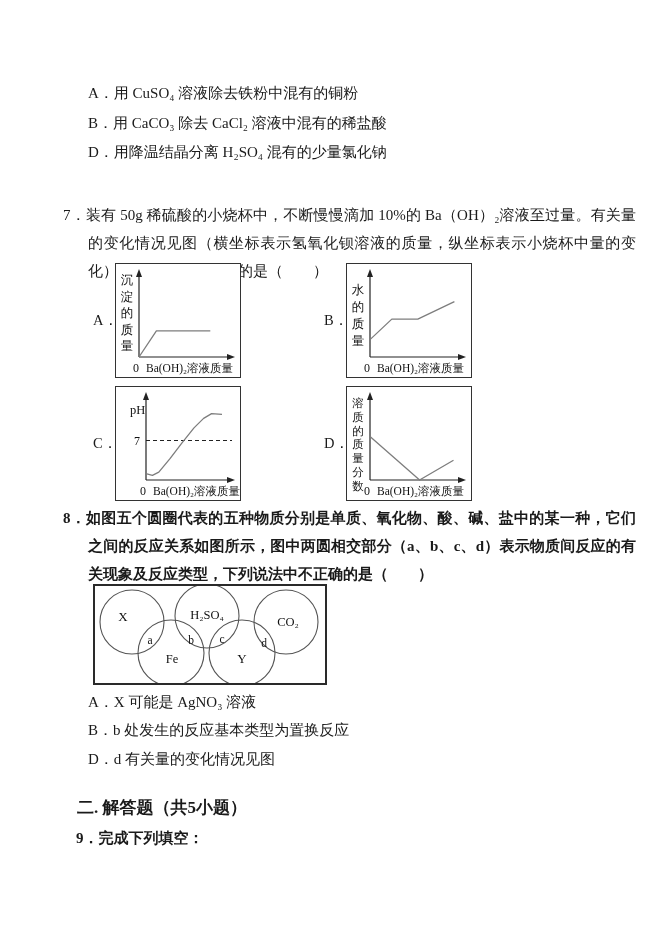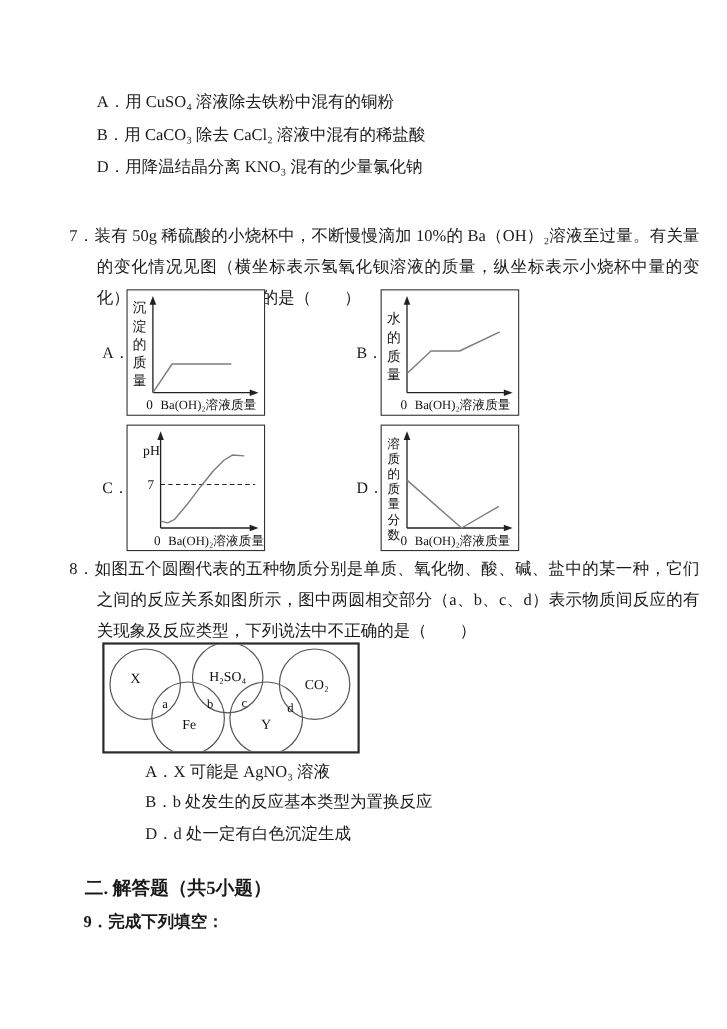--- a/index.html
+++ b/index.html
@@ -6,42 +6,42 @@
   body{
     width:661px;height:935px;position:relative;overflow:hidden;
     font-family:"Liberation Serif","DejaVu Serif",serif;
     color:#1a1a1a;font-size:15px;
   }
   .abs{position:absolute;}
   .opt-list .opt-line{white-space:nowrap;}
   .q6-opts{left:88px;top:79px;line-height:29.5px;}
   .para{margin:0;padding-left:25px;text-indent:-25px;line-height:28px;text-align:justify;}
   .q7-para{left:63px;top:191px;width:548px;margin-top:10px;}
-  .q8-para{left:63px;top:504px;width:548px;}
+  .q8-para{left:63px;top:504px;width:548px;font-weight:bold;}
   .graph-row{left:93px;display:flex;align-items:center;}
   .graph-item{display:flex;align-items:center;}
   .graph-opt{width:22px;font-size:14.5px;}
   .graph-box{border:1px solid #333;background:#fff;line-height:0;}
   .row-1{top:263px;}
   .row-2{top:386px;}
   .row-1 .graph-item + .graph-item,
   .row-2 .graph-item + .graph-item{margin-left:83px;}
   .venn-wrap{left:93px;top:584px;border:2px solid #2a2a2a;line-height:0;background:#fff;}
-  .q8-opts{left:88px;top:688px;line-height:28.3px;margin-left:44px;}
+  .q8-opts{left:88px;top:688px;line-height:28.3px;}
   .section-header{left:77px;top:796px;font-weight:bold;font-size:17px;white-space:nowrap;}
   .q9-line{left:76px;top:829px;white-space:nowrap;font-weight:bold;}
   svg text{font-family:"Liberation Serif","DejaVu Serif",serif;}
 </style>
 </head>
 <body>
 
 <div class="abs opt-list q6-opts">
   <div class="opt-line">A．用 CuSO₄ 溶液除去铁粉中混有的铜粉</div>
   <div class="opt-line">B．用 CaCO₃ 除去 CaCl₂ 溶液中混有的稀盐酸</div>
-  <div class="opt-line">D．用降温结晶分离 KNO₃ 混有的少量氯化钠</div>
+  <div class="opt-line">D．用降温结晶分离 H₂SO₄ 混有的少量氯化钠</div>
 </div>
 
 <p class="abs para q7-para"><span>7．</span><span>装有 50g 稀硫酸的小烧杯中，不断慢慢滴加 10%的 Ba（OH）₂溶液至过量。有关量的变化情况见图（横坐标表示氢氧化钡溶液的质量，纵坐标表示小烧杯中量的变化）。其中肯定不正确的是（　　）</span></p>
 
 <div class="abs graph-row row-1">
   <div class="graph-item">
     <span class="graph-opt">A．</span>
     <div class="graph-box"><svg width="124" height="113" viewBox="0 0 124 113">
           <line x1="23" y1="93" x2="23" y2="11" stroke="#222" stroke-width="1.2"></line>
           <polygon points="20,13 26,13 23,5" fill="#222"></polygon>
@@ -127,18 +127,18 @@
       <text x="147" y="77" text-anchor="middle" font-size="13" fill="#111">Y</text>
       <text x="55" y="58" text-anchor="middle" font-size="11.5" fill="#111">a</text>
       <text x="96" y="58" text-anchor="middle" font-size="11.5" fill="#111">b</text>
       <text x="127" y="57" text-anchor="middle" font-size="11.5" fill="#111">c</text>
       <text x="169" y="61" text-anchor="middle" font-size="11.5" fill="#111">d</text>
     </svg></div>
 
 <div class="abs opt-list q8-opts">
   <div class="opt-line">A．X 可能是 AgNO₃ 溶液</div>
   <div class="opt-line">B．b 处发生的反应基本类型为置换反应</div>
-  <div class="opt-line">D．d 处一定有白色沉淀生成</div>
+  <div class="opt-line">D．d 有关量的变化情况见图</div>
 </div>
 
 <div class="abs section-header">二. 解答题（共5小题）</div>
 
 <div class="abs q9-line"><span>9．</span><span>完成下列填空：</span></div>
 
 </body></html>

